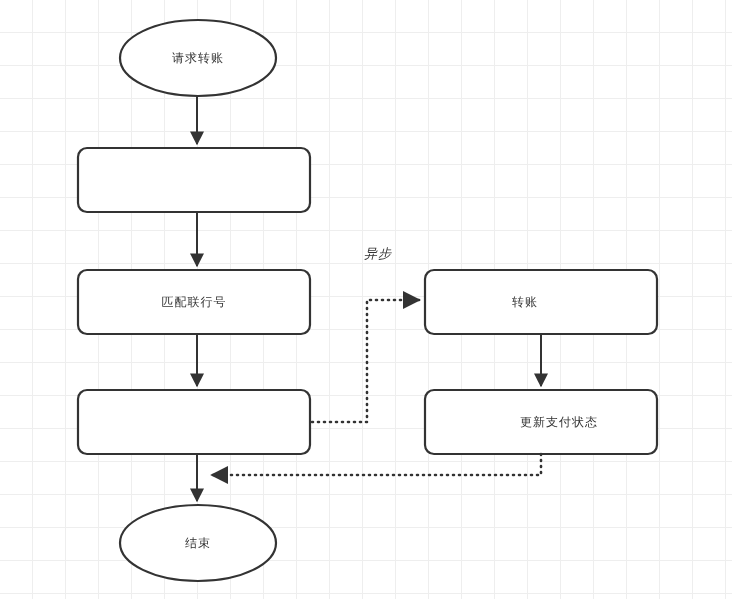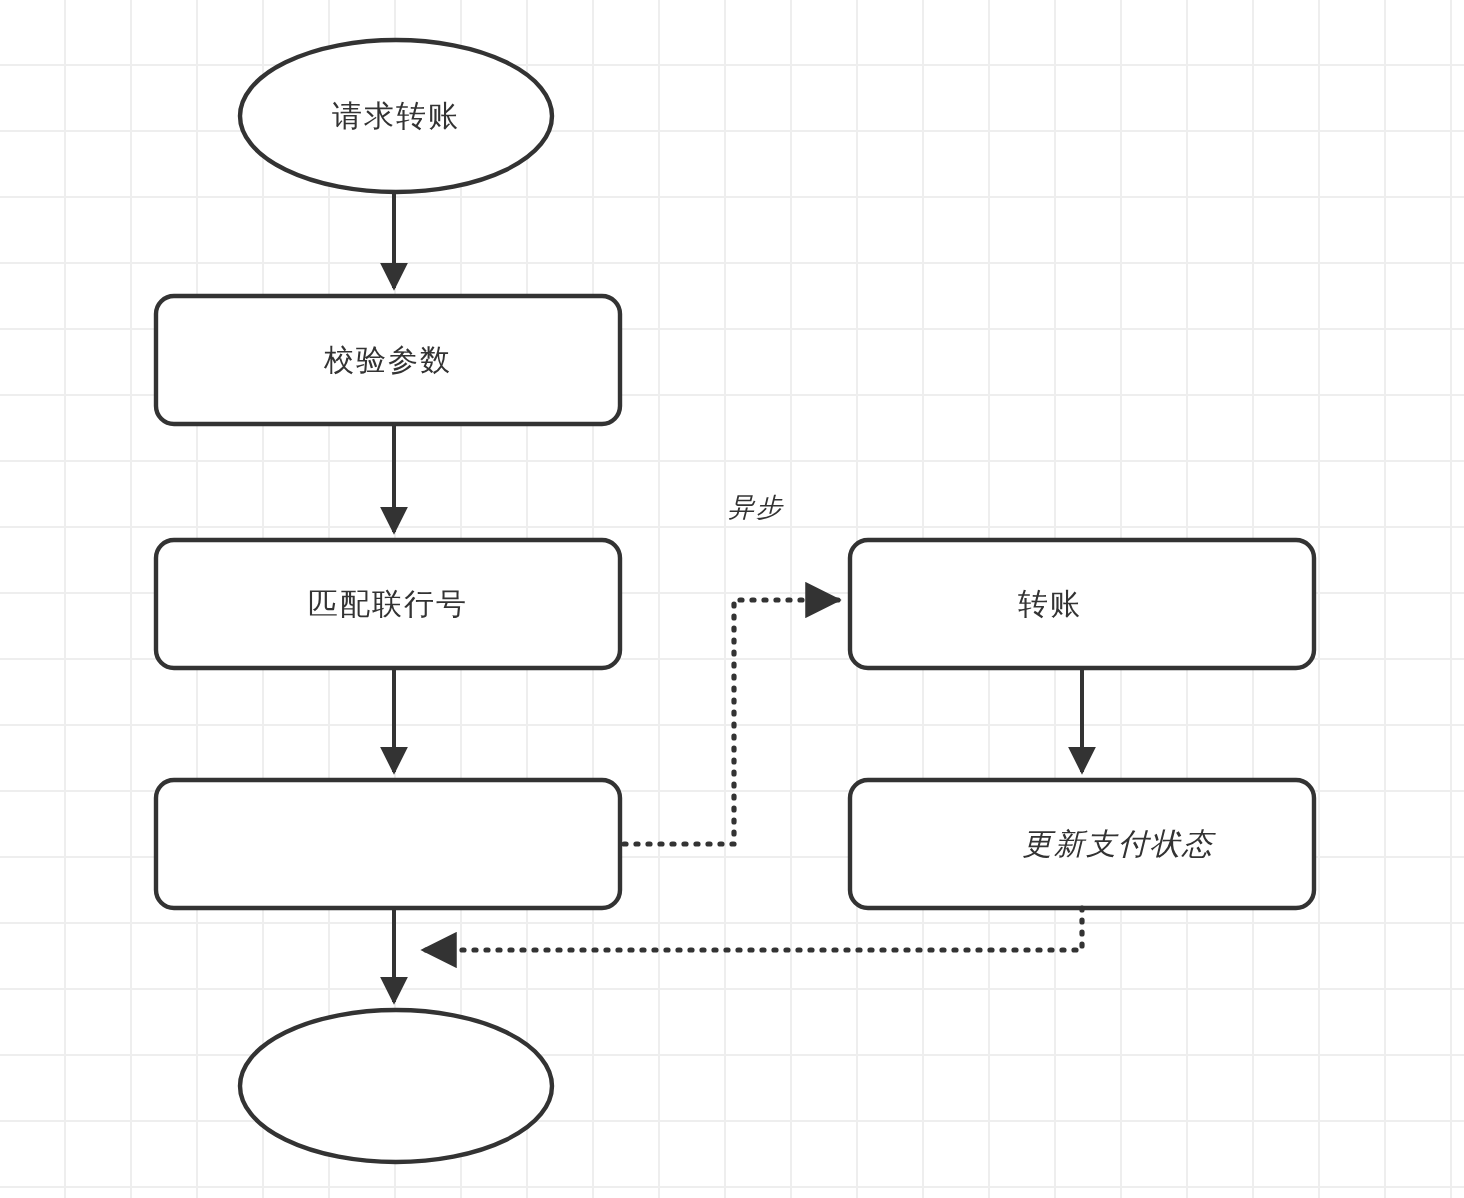--- a/index.html
+++ b/index.html
@@ -32,21 +32,21 @@
     width: 732px;
     height: 599px;
   }
   .node-label {
     position: absolute;
     display: flex;
     align-items: center;
     justify-content: center;
     text-align: center;
     color: #333333;
-    font-size: 15px;
+    font-size: 12px;
     letter-spacing: 1px;
     pointer-events: none;
     white-space: nowrap;
   }
   .edge-label {
     position: absolute;
     color: #333333;
     font-size: 13px;
     letter-spacing: 1px;
     white-space: nowrap;
@@ -105,25 +105,25 @@
 
     <polyline points="541,334 541,386" fill="none" stroke="#333333" stroke-width="2" marker-end="url(#arrow-solid)"></polyline>
 
     <polyline points="312,422 367,422 367,300 419,300" fill="none" stroke="#333333" stroke-width="2.6" stroke-dasharray="1 5" stroke-linecap="round" marker-end="url(#arrow-dotted)"></polyline>
 
     <polyline points="541,454 541,475 212,475" fill="none" stroke="#333333" stroke-width="2.6" stroke-dasharray="1 5" stroke-linecap="round" marker-end="url(#arrow-dotted)"></polyline>
   </svg>
 
   <div class="node-label" style="left:120px; top:20px; width:156px; height:76px;">请求转账</div>
 
-  <div class="node-label" style="left:78px; top:148px; width:232px; height:64px;">校验参数</div>
 
   <div class="node-label" style="left:78px; top:270px; width:232px; height:64px;">匹配联行号</div>
 
 
   <div class="node-label" style="left:425px; top:270px; width:200px; height:64px;">转账</div>
 
-  <div class="node-label" style="left:425px; top:390px; width:268px; height:64px;font-style:italic;">更新支付状态</div>
+  <div class="node-label" style="left:425px; top:390px; width:268px; height:64px;">更新支付状态</div>
 
+  <div class="node-label" style="left:120px; top:505px; width:156px; height:76px;">结束</div>
 
   <div class="edge-label" style="left:364px; top:245px;font-style:italic;">异步</div>
 
 </div>
 
 </body></html>

